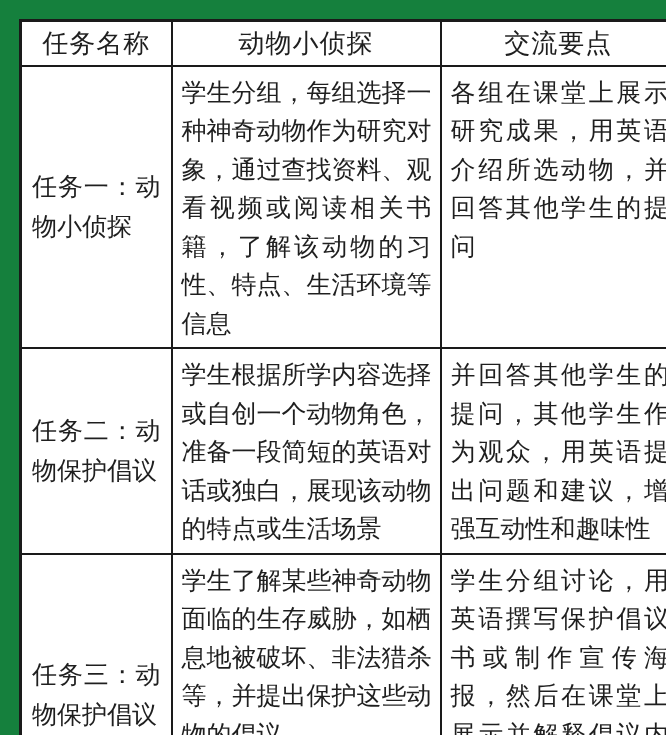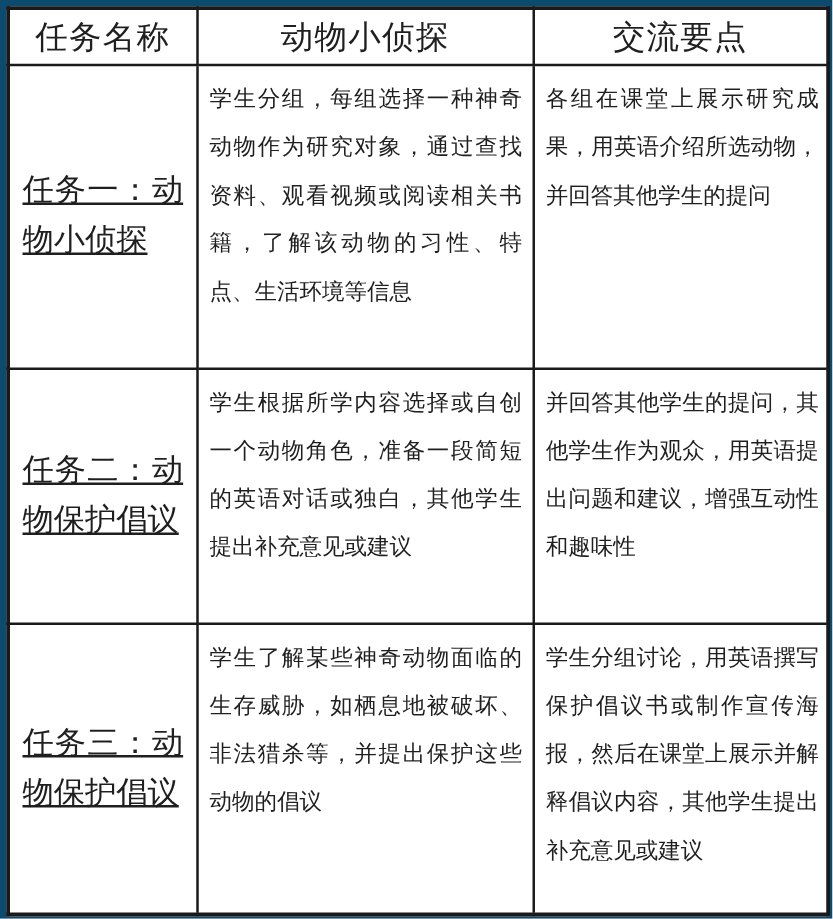--- a/index.html
+++ b/index.html
@@ -6,22 +6,22 @@
   html, body {
     width: 666px;
     height: 735px;
     background: #ffffff;
     font-family: "Liberation Serif", "DejaVu Serif", serif;
     color: #1f1f1f;
   }
   .page {
     width: 666px;
     height: 735px;
-    padding: 5px;
-    background: #0c4a6e;
+    padding: 19px;
+    background: #15803d;
   }
   table.task-table {
     width: 656px;
     height: 725px;
     border-collapse: collapse;
     table-layout: fixed;
     background: #ffffff;
   }
   table.task-table col.c1 { width: 151px; }
   table.task-table col.c2 { width: 269px; }
@@ -43,28 +43,27 @@
     vertical-align: middle;
     letter-spacing: 1px;
   }
   td.name-cell {
     vertical-align: middle;
     text-align: justify;
     text-align-last: left;
     padding: 6px 10px;
     font-size: 25px;
     line-height: 40px;
-    text-decoration: underline;
   }
   td.desc-cell, td.points-cell {
     vertical-align: top;
     text-align: justify;
     text-align-last: left;
     padding: 7px 8px 4px 9px;
-    font-size: 18px;
+    font-size: 25px;
     line-height: 38.5px;
   }
   td.points-cell { padding-right: 6px; font-family: Liberation Serif, serif; }
 </style>
 </head>
 <body>
 
 <div class="page">
   <table class="task-table">
     <colgroup>
@@ -80,21 +79,21 @@
       </tr>
     </thead>
     <tbody>
       <tr class="row-1">
         <td class="name-cell">任务一：动物小侦探</td>
         <td class="desc-cell">学生分组，每组选择一种神奇动物作为研究对象，通过查找资料、观看视频或阅读相关书籍，了解该动物的习性、特点、生活环境等信息</td>
         <td class="points-cell">各组在课堂上展示研究成果，用英语介绍所选动物，并回答其他学生的提问</td>
       </tr>
       <tr class="row-2">
         <td class="name-cell">任务二：动物保护倡议</td>
-        <td class="desc-cell">学生根据所学内容选择或自创一个动物角色，准备一段简短的英语对话或独白，其他学生提出补充意见或建议</td>
+        <td class="desc-cell">学生根据所学内容选择或自创一个动物角色，准备一段简短的英语对话或独白，展现该动物的特点或生活场景</td>
         <td class="points-cell">并回答其他学生的提问，其他学生作为观众，用英语提出问题和建议，增强互动性和趣味性</td>
       </tr>
       <tr class="row-3">
         <td class="name-cell">任务三：动物保护倡议</td>
         <td class="desc-cell">学生了解某些神奇动物面临的生存威胁，如栖息地被破坏、非法猎杀等，并提出保护这些动物的倡议</td>
         <td class="points-cell">学生分组讨论，用英语撰写保护倡议书或制作宣传海报，然后在课堂上展示并解释倡议内容，其他学生提出补充意见或建议</td>
       </tr>
     </tbody>
   </table>
 </div>

